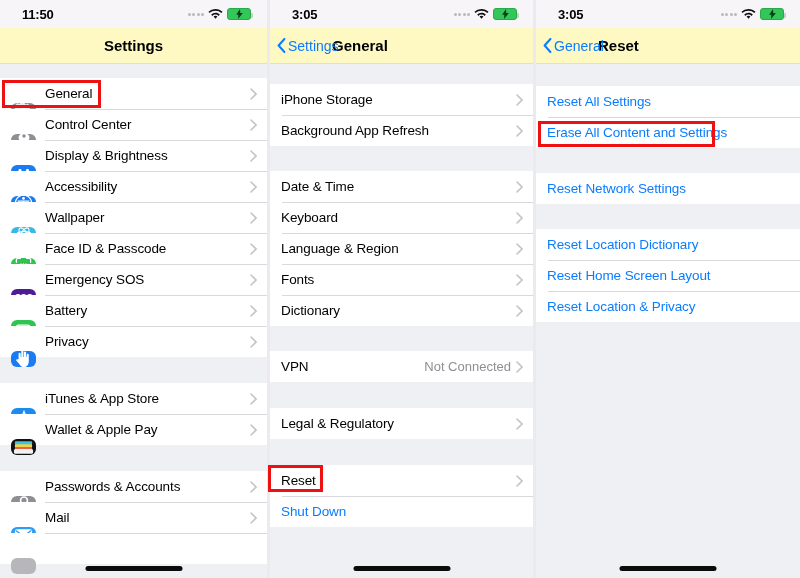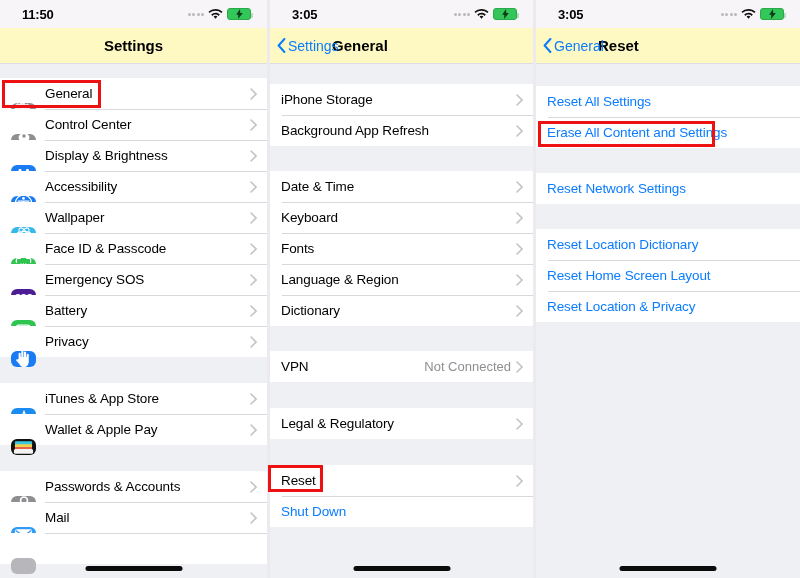--- a/index.html
+++ b/index.html
@@ -457,27 +457,27 @@
               <path d="M1 1l5 5-5 5" stroke="#c4c4c8" stroke-width="1.6" fill="none" stroke-linecap="round"></path>
             </svg>
         </div>
         <div class="row">
           <span class="row-label">Keyboard</span>
           <svg class="chev-right" viewBox="0 0 7 12">
               <path d="M1 1l5 5-5 5" stroke="#c4c4c8" stroke-width="1.6" fill="none" stroke-linecap="round"></path>
             </svg>
         </div>
         <div class="row">
+          <span class="row-label">Language &amp; Region</span>
+          <svg class="chev-right" viewBox="0 0 7 12">
+              <path d="M1 1l5 5-5 5" stroke="#c4c4c8" stroke-width="1.6" fill="none" stroke-linecap="round"></path>
+            </svg>
+        </div>
+        <div class="row">
           <span class="row-label">Fonts</span>
-          <svg class="chev-right" viewBox="0 0 7 12">
-              <path d="M1 1l5 5-5 5" stroke="#c4c4c8" stroke-width="1.6" fill="none" stroke-linecap="round"></path>
-            </svg>
-        </div>
-        <div class="row">
-          <span class="row-label">Language &amp; Region</span>
           <svg class="chev-right" viewBox="0 0 7 12">
               <path d="M1 1l5 5-5 5" stroke="#c4c4c8" stroke-width="1.6" fill="none" stroke-linecap="round"></path>
             </svg>
         </div>
         <div class="row">
           <span class="row-label">Dictionary</span>
           <svg class="chev-right" viewBox="0 0 7 12">
               <path d="M1 1l5 5-5 5" stroke="#c4c4c8" stroke-width="1.6" fill="none" stroke-linecap="round"></path>
             </svg>
         </div>

